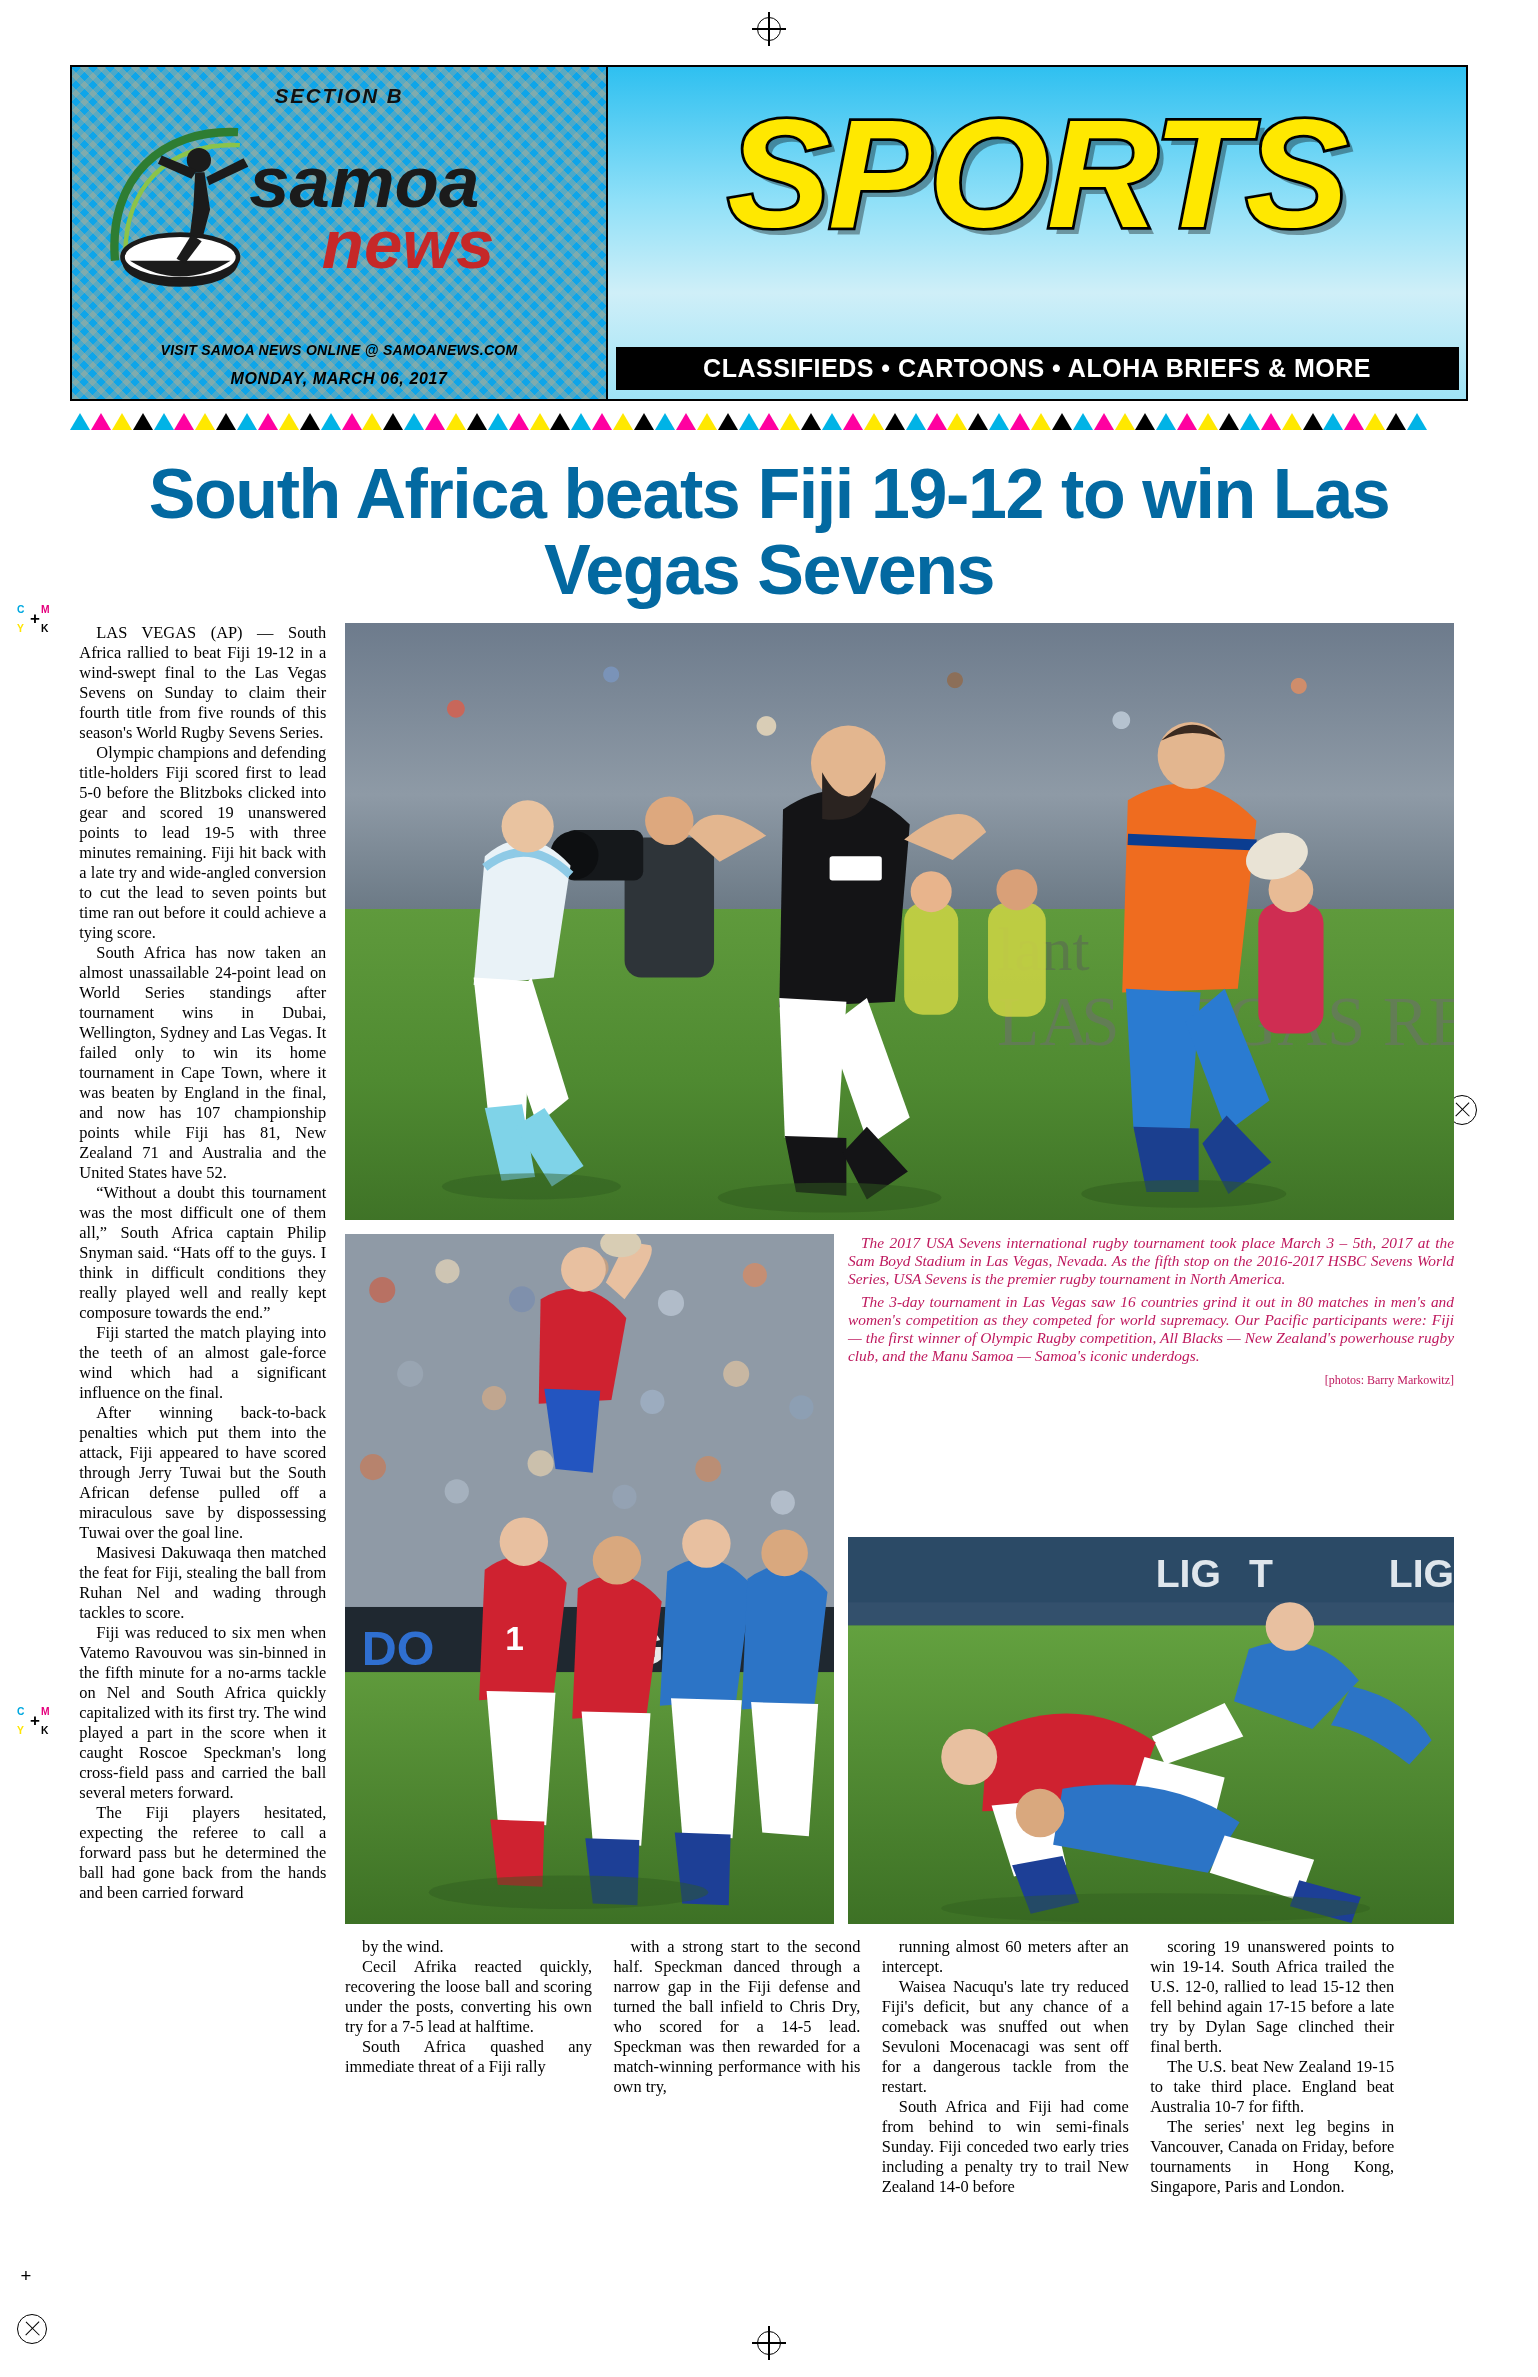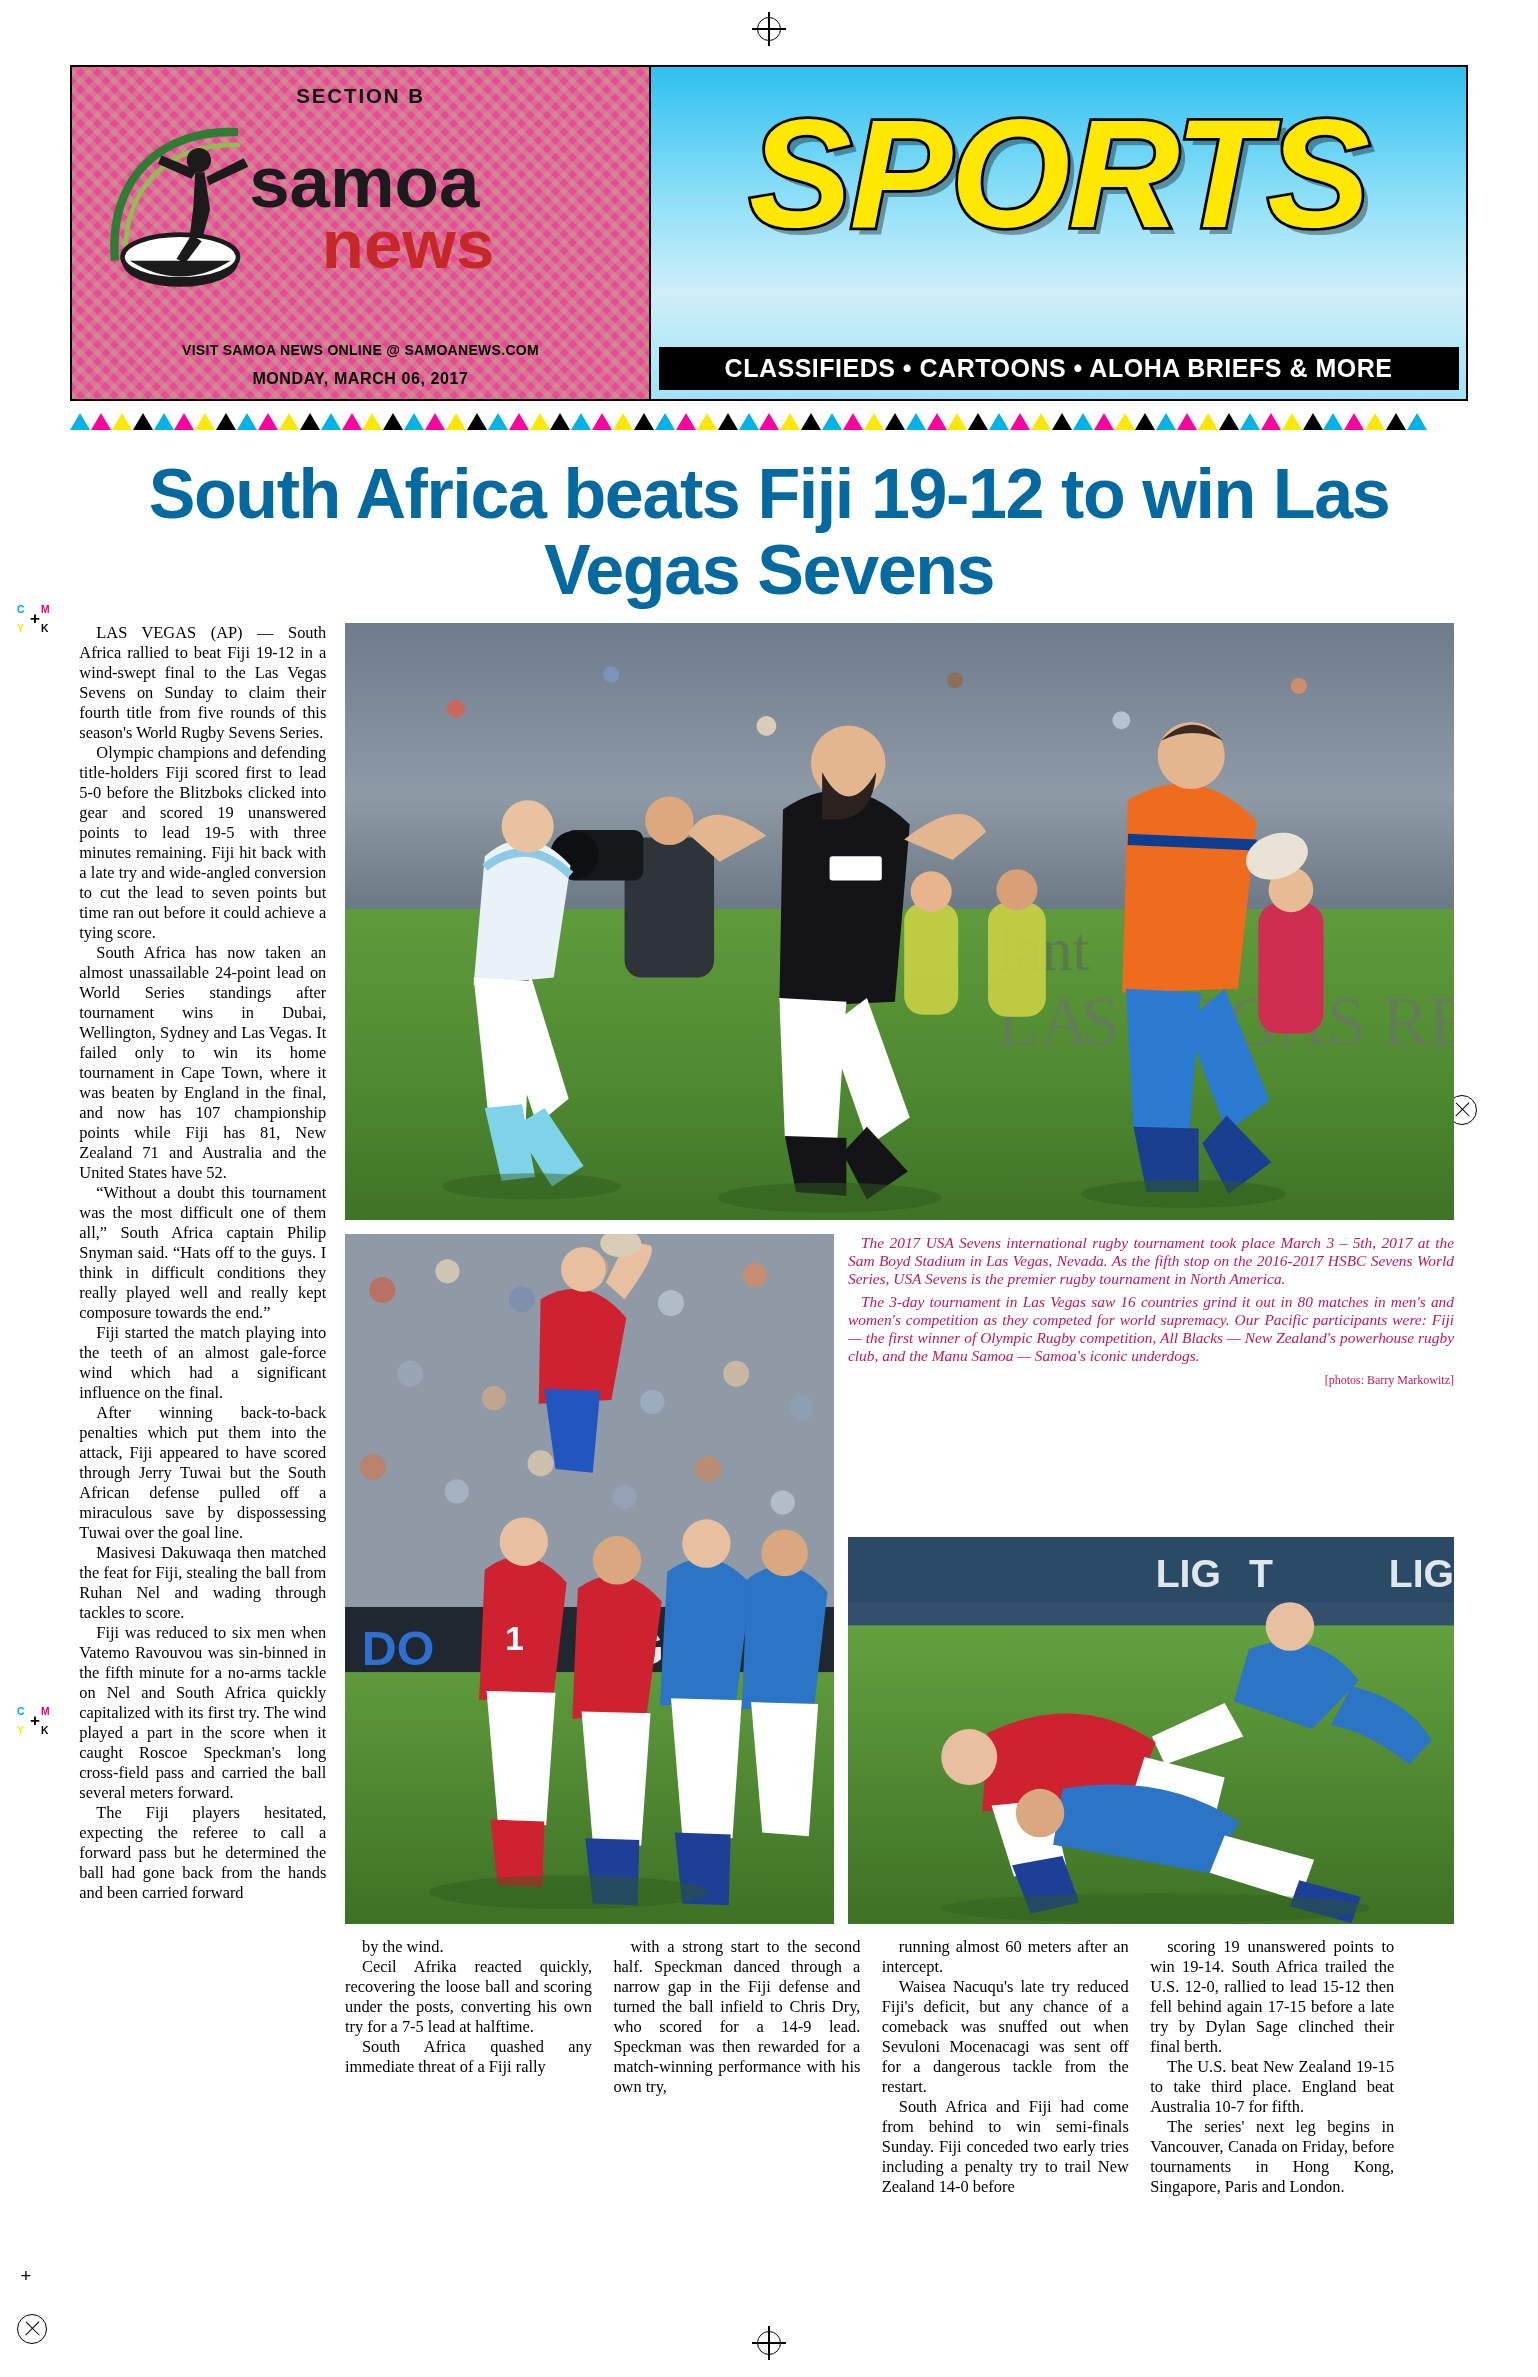--- a/index.html
+++ b/index.html
@@ -58,26 +58,27 @@
 
   
   .masthead {
     position: relative;
     height: 336px;
     border: 2.8px solid #000;
     box-sizing: border-box;
     display: flex;
   }
   .masthead-left {
-    width: 579px;
+    width: 536px;
     border-right: 2.8px solid #000;
     box-sizing: border-box;
-    background: #ec4899;
+    background: #0ea5e9;
     position: relative;
     overflow: hidden;
+    font-style: italic;
   }
   .weave {
     position: absolute; inset: 0;
     background-image:
       repeating-linear-gradient(45deg, rgba(190,175,140,.45) 0 5.6px, rgba(255,255,255,0) 5.6px 12px),
       repeating-linear-gradient(-45deg, rgba(190,175,140,.35) 0 5.6px, rgba(255,255,255,0) 5.6px 12px);
   }
   .section-b {
     position: absolute;
     left: 0; right: 0; top: 17px;
@@ -605,21 +606,21 @@
       </svg>
     </div>
 
     <div class="bottom-cols">
       <div class="bcol">
         <p>by the wind.</p>
         <p>Cecil Afrika reacted quickly, recovering the loose ball and scoring under the posts, converting his own try for a 7-5 lead at halftime.</p>
         <p>South Africa quashed any immediate threat of a Fiji rally</p>
       </div>
       <div class="bcol">
-        <p>with a strong start to the second half. Speckman danced through a narrow gap in the Fiji defense and turned the ball infield to Chris Dry, who scored for a 14-9 lead. Speckman was then rewarded for a match-winning performance with his own try,</p>
+        <p>with a strong start to the second half. Speckman danced through a narrow gap in the Fiji defense and turned the ball infield to Chris Dry, who scored for a 14-5 lead. Speckman was then rewarded for a match-winning performance with his own try,</p>
       </div>
       <div class="bcol">
         <p>running almost 60 meters after an intercept.</p>
         <p>Waisea Nacuqu's late try reduced Fiji's deficit, but any chance of a comeback was snuffed out when Sevuloni Mocenacagi was sent off for a dangerous tackle from the restart.</p>
         <p>South Africa and Fiji had come from behind to win semi-finals Sunday. Fiji conceded two early tries including a penalty try to trail New Zealand 14-0 before</p>
       </div>
       <div class="bcol narrow">
         <p>scoring 19 unanswered points to win 19-14. South Africa trailed the U.S. 12-0, rallied to lead 15-12 then fell behind again 17-15 before a late try by Dylan Sage clinched their final berth.</p>
         <p>The U.S. beat New Zealand 19-15 to take third place. England beat Australia 10-7 for fifth.</p>
         <p>The series' next leg begins in Vancouver, Canada on Friday, before tournaments in Hong Kong, Singapore, Paris and London.</p>

